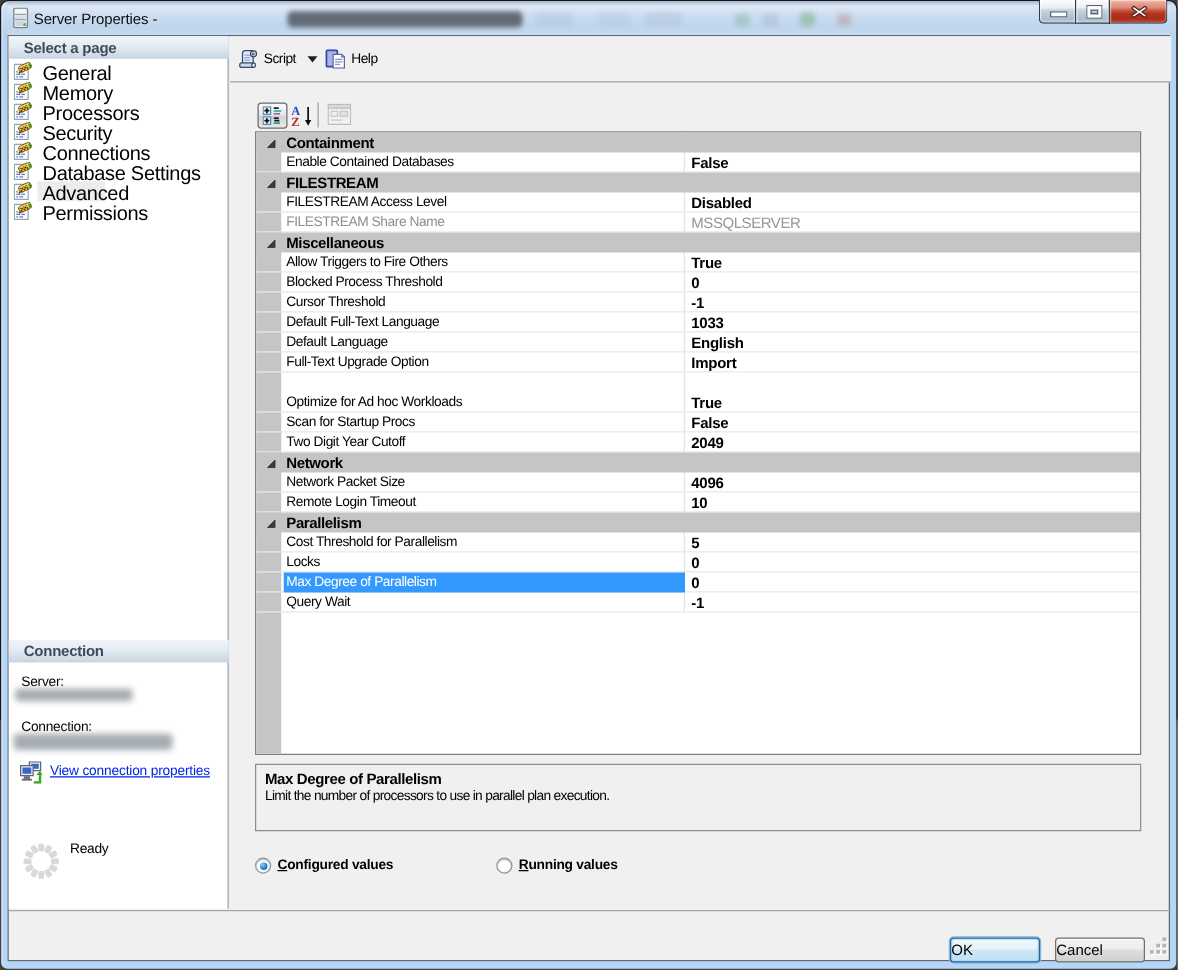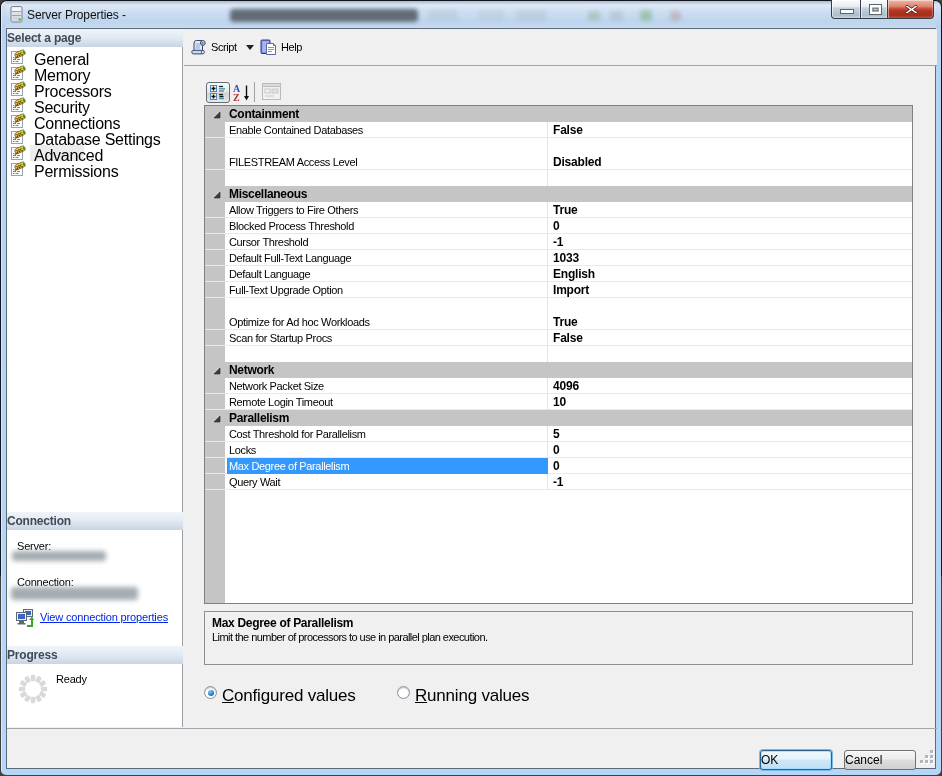--- a/index.html
+++ b/index.html
@@ -32,21 +32,21 @@
   background:linear-gradient(#f0b6a9 0%, #dd8673 35%, #c64e38 48%, #b03420 62%, #a82e1b 85%, #c05038 100%); }
 #cap-close .inner { border-radius:0 0 4px 0; box-shadow:inset 1px 1px 0 rgba(255,255,255,0.45), inset -1px 0 0 rgba(255,255,255,0.25); }
 
 #content { position:absolute; left:6px; top:28px; width:930px; height:741px;
   border:1px solid #5c6b79; background:#f0f0f0; }
 
 #leftpanel { position:absolute; left:0px; top:0px; width:176px; height:698px;
   background:#ffffff; border-right:1px solid #9aa0a6; }
 .phead { position:absolute; left:0px; width:176px; height:18px;
   background:linear-gradient(#f0f4f9 0%, #e3ebf3 45%, #c8d5e2 100%);
-  font-size:12px; font-weight:bold; color:#404b59; line-height:18px; padding-left:0; letter-spacing:-0.2px; }
+  font-size:12px; font-weight:bold; color:#404b59; line-height:18px; padding-left:12px; letter-spacing:-0.2px; }
 .titem { position:absolute; left:0; width:176px; height:16px; }
 .ticn { position:absolute; left:4px; top:0px; }
 .ttext { position:absolute; left:27px; top:2px; font-size:16px; letter-spacing:-0.25px; color:#000; white-space:nowrap; }
 .thl { position:absolute; left:23px; top:0px; width:54px; height:16px; background:#ececec; }
 
 .lbl { position:absolute; left:10px; font-size:11px; letter-spacing:-0.2px; color:#000; }
 .blur { position:absolute; background:#8e979e; filter:blur(2.6px); border-radius:3px; opacity:0.8; }
 #linkrow { position:absolute; left:9px; top:580px; width:168px; height:18px; }
 #linktext { position:absolute; left:24px; top:2px; white-space:nowrap; font-size:11px; letter-spacing:-0.15px; color:#0026e8; text-decoration:underline; }
 .spin { position:absolute; left:10px; top:644px; }
@@ -83,21 +83,21 @@
 #descbox { position:absolute; left:197px; top:582px; width:709px; height:54px;
   border:1px solid #8e8e8e; background:#f0f0f0; }
 #desc-title { position:absolute; left:7px; top:4px; font-size:12px; letter-spacing:-0.3px; font-weight:bold; color:#000; }
 #desc-text { position:absolute; left:7px; top:19px; font-size:11px; letter-spacing:-0.55px; color:#000; }
 
 .radio { position:absolute; width:13px; height:13px; border-radius:50%;
   background:radial-gradient(circle at 40% 35%, #ffffff 55%, #dfe9ef 100%);
   border:1px solid #8a959d; box-shadow:inset 0 1px 1px rgba(90,110,130,0.45); }
 .radio.sel::after { content:""; position:absolute; left:2.5px; top:2.5px; width:6px; height:6px;
   border-radius:50%; background:radial-gradient(circle at 35% 30%, #7ac0ee 10%, #2a7fc8 55%, #164f87 100%); }
-.rlbl { position:absolute; font-size:17px; letter-spacing:-0.2px; color:#000; }
+.rlbl { position:absolute; font-size:11px; letter-spacing:-0.2px; color:#000;font-weight:bold; }
 
 #botline { position:absolute; left:0px; top:699px; width:930px; height:1px; background:#a2a8ae; }
 .btn { position:absolute; top:721px; height:20px; font-size:12px; text-align:left; line-height:18px;
   border-radius:3px; }
 #okbtn { left:753px; width:72px; border:1px solid #2c628b;
   background:linear-gradient(#eff8fd 0%, #e5f3fb 45%, #cde7f7 50%, #bfe0f4 100%);
   box-shadow:0 0 0 1px #7ab8e8, inset 0 0 0 1px rgba(160,220,255,0.8); }
 #cancelbtn { left:837px; width:72px; border:1px solid #707070;
   background:linear-gradient(#f4f4f4 0%, #ededed 45%, #dedede 50%, #d0d0d0 100%);
   box-shadow:inset 0 1px 0 #fbfbfb; }
@@ -411,21 +411,20 @@
       <rect x="7.5" y="0.5" width="9" height="7" fill="#e8eef6" stroke="#606878"></rect>
       <rect x="9" y="2" width="6" height="4" fill="#3a66c8"></rect>
       <rect x="0.5" y="3.5" width="10" height="8" fill="#e8eef6" stroke="#606878"></rect>
       <rect x="2" y="5" width="7" height="5" fill="#3a66c8"></rect>
       <rect x="3" y="12" width="5" height="2" fill="#606878"></rect>
       <rect x="1.5" y="14" width="8" height="1.5" fill="#606878"></rect>
       <path d="M11 16 L15 16 L15 11 L13 11 L16 7.5 L18 11 L17 11 L17 18 L11 18 Z" fill="#3aa62a"></path>
     </svg>
     <span id="linktext">View connection properties</span>
   </div>
-  <div class="phead" style="top:617px">Progress</div>
   <svg class="spin" width="32" height="32" viewBox="0 0 32 32">
           <g transform="rotate(0 16 16)">
             <rect x="13.7" y="1.8" width="4.6" height="6.4" rx="1.4" fill="#d9d9d9"></rect>
           </g>
           <g transform="rotate(30 16 16)">
             <rect x="13.7" y="1.8" width="4.6" height="6.4" rx="1.4" fill="#d9d9d9"></rect>
           </g>
           <g transform="rotate(60 16 16)">
             <rect x="13.7" y="1.8" width="4.6" height="6.4" rx="1.4" fill="#d9d9d9"></rect>
           </g>
@@ -523,23 +522,33 @@
    <div class="grow cat" style="top:0px">
           <svg class="tri" width="8" height="8" viewBox="0 0 8 8">
             <polygon points="7,1 7,7 1,7" fill="#3c3c3c" stroke="#2a2a2a" stroke-width="0.6"></polygon>
           </svg>
           <span class="cname">Containment</span>
         </div>
 <div class="grow" style="top:16px">
           <span class="pname">Enable Contained Databases</span>
           <span class="pval">False</span>
         </div>
+<div class="grow cat" style="top:32px">
+          <svg class="tri" width="8" height="8" viewBox="0 0 8 8">
+            <polygon points="7,1 7,7 1,7" fill="#3c3c3c" stroke="#2a2a2a" stroke-width="0.6"></polygon>
+          </svg>
+          <span class="cname">FILESTREAM</span>
+        </div>
 <div class="grow" style="top:48px">
           <span class="pname">FILESTREAM Access Level</span>
           <span class="pval">Disabled</span>
+        </div>
+<div class="grow" style="top:64px">
+          <span class="pname dis">FILESTREAM Share Name</span>
+          <span class="pval disv">MSSQLSERVER</span>
         </div>
 <div class="grow cat" style="top:80px">
           <svg class="tri" width="8" height="8" viewBox="0 0 8 8">
             <polygon points="7,1 7,7 1,7" fill="#3c3c3c" stroke="#2a2a2a" stroke-width="0.6"></polygon>
           </svg>
           <span class="cname">Miscellaneous</span>
         </div>
 <div class="grow" style="top:96px">
           <span class="pname">Allow Triggers to Fire Others</span>
           <span class="pval">True</span>
@@ -564,20 +573,24 @@
           <span class="pname">Full-Text Upgrade Option</span>
           <span class="pval">Import</span>
         </div>
 <div class="grow" style="top:208px">
           <span class="pname">Optimize for Ad hoc Workloads</span>
           <span class="pval">True</span>
         </div>
 <div class="grow" style="top:224px">
           <span class="pname">Scan for Startup Procs</span>
           <span class="pval">False</span>
+        </div>
+<div class="grow" style="top:240px">
+          <span class="pname">Two Digit Year Cutoff</span>
+          <span class="pval">2049</span>
         </div>
 <div class="grow cat" style="top:256px">
           <svg class="tri" width="8" height="8" viewBox="0 0 8 8">
             <polygon points="7,1 7,7 1,7" fill="#3c3c3c" stroke="#2a2a2a" stroke-width="0.6"></polygon>
           </svg>
           <span class="cname">Network</span>
         </div>
 <div class="grow" style="top:272px">
           <span class="pname">Network Packet Size</span>
           <span class="pval">4096</span>

